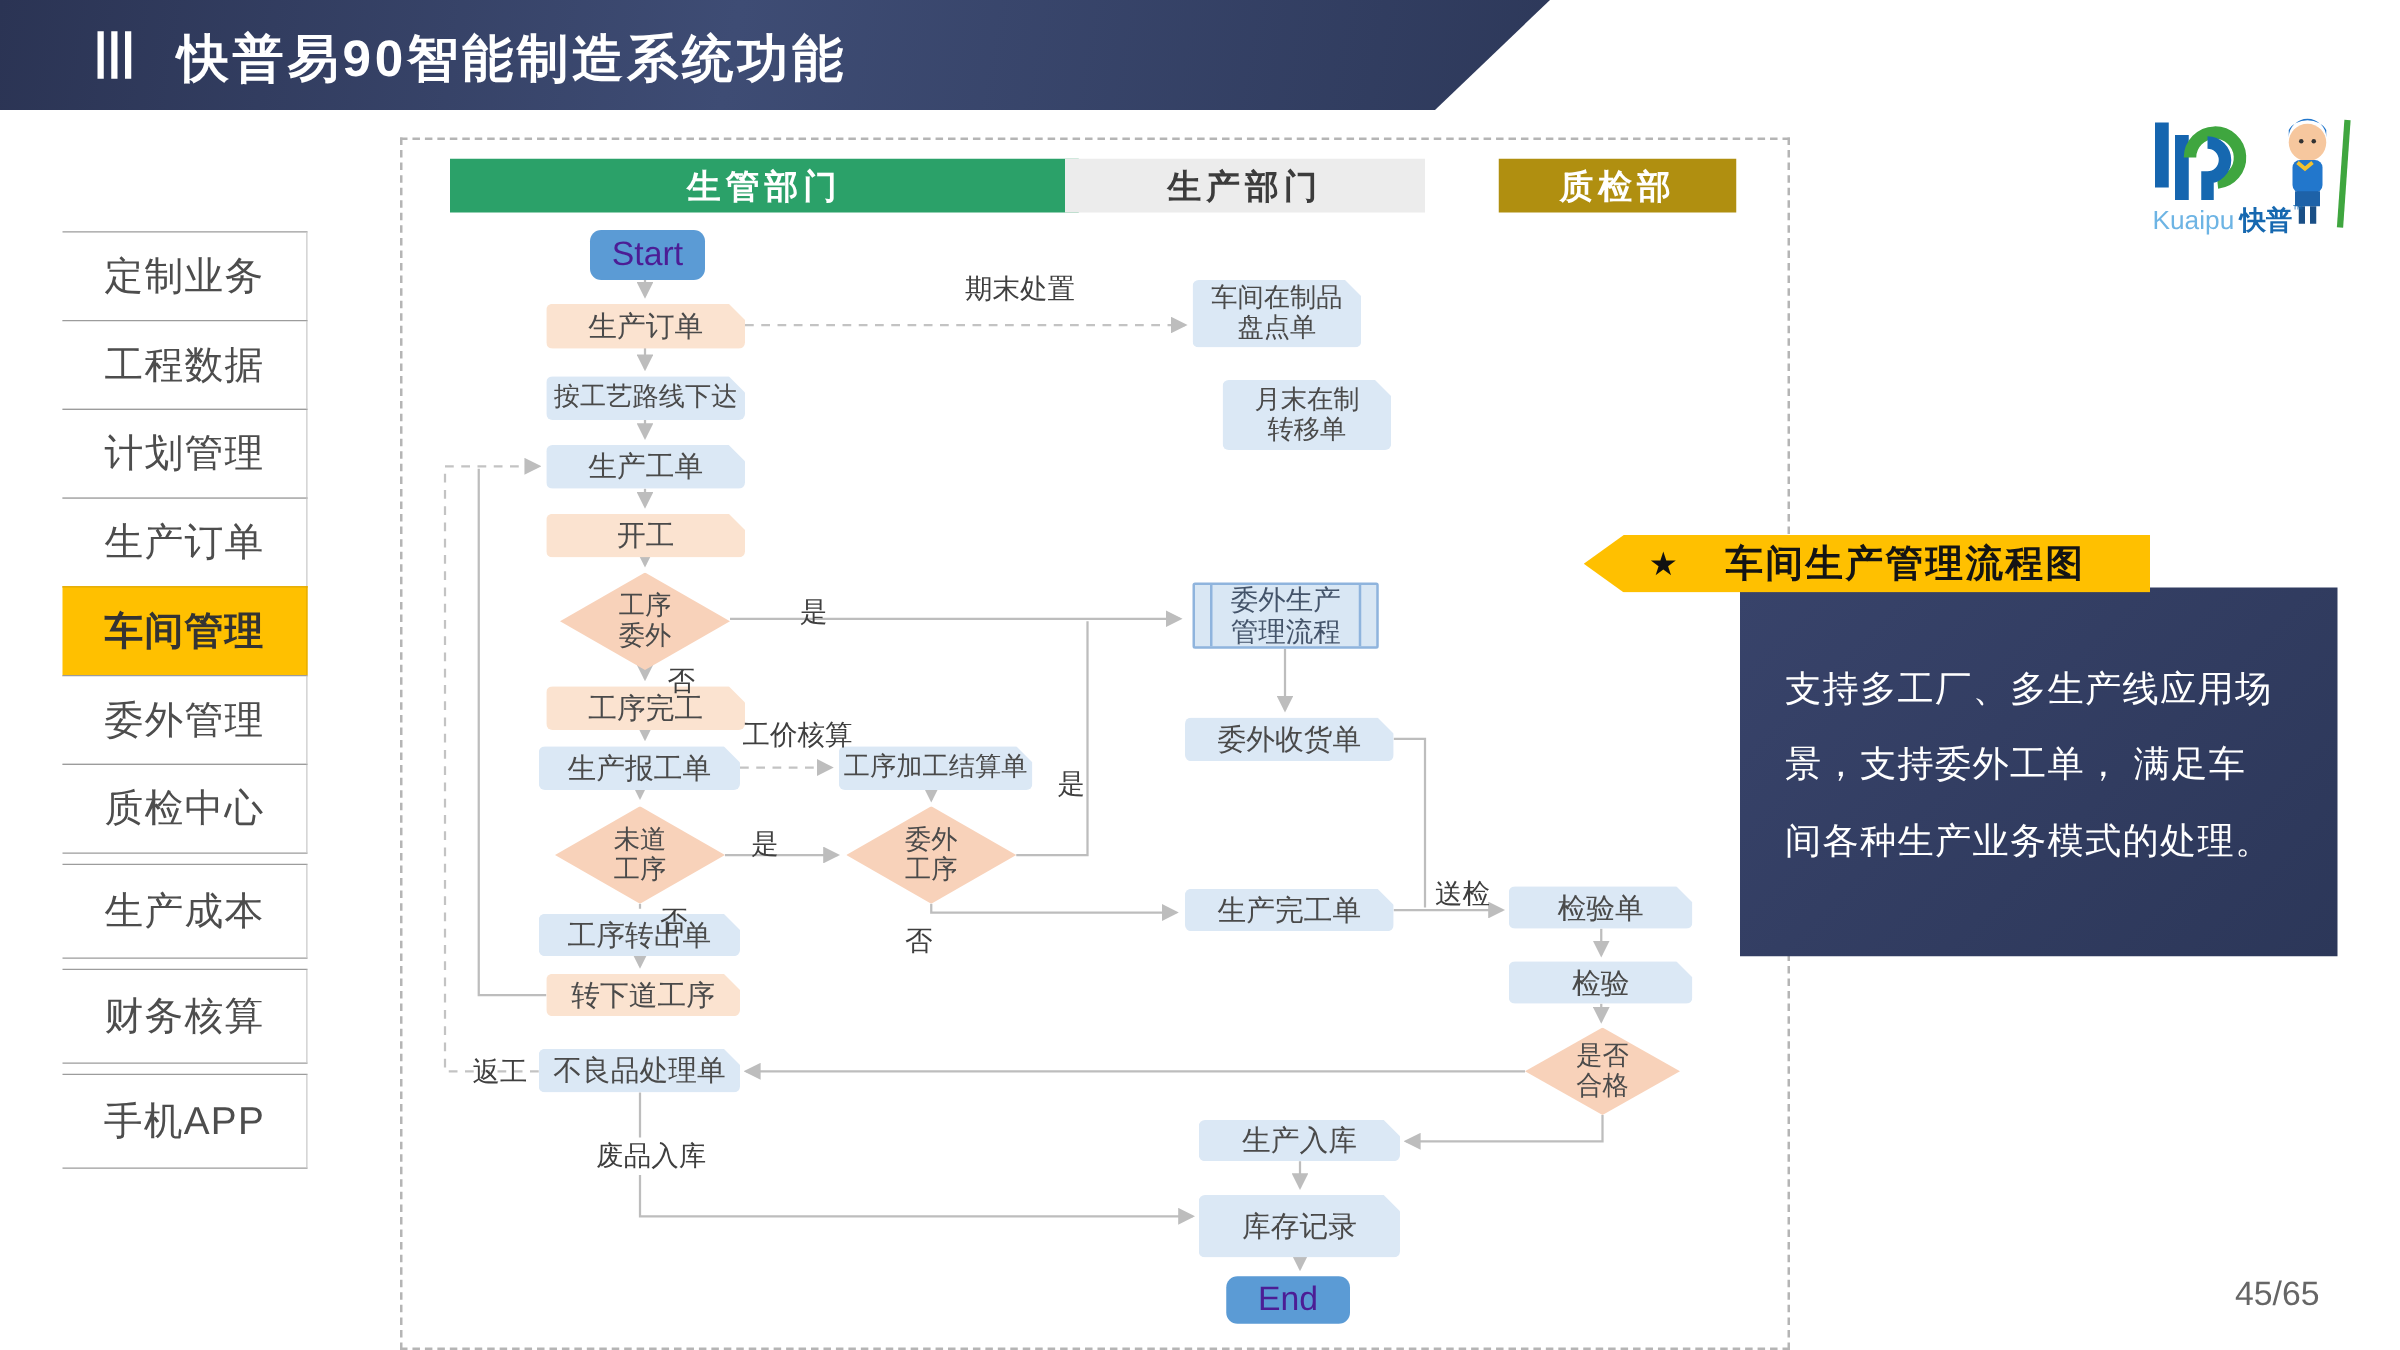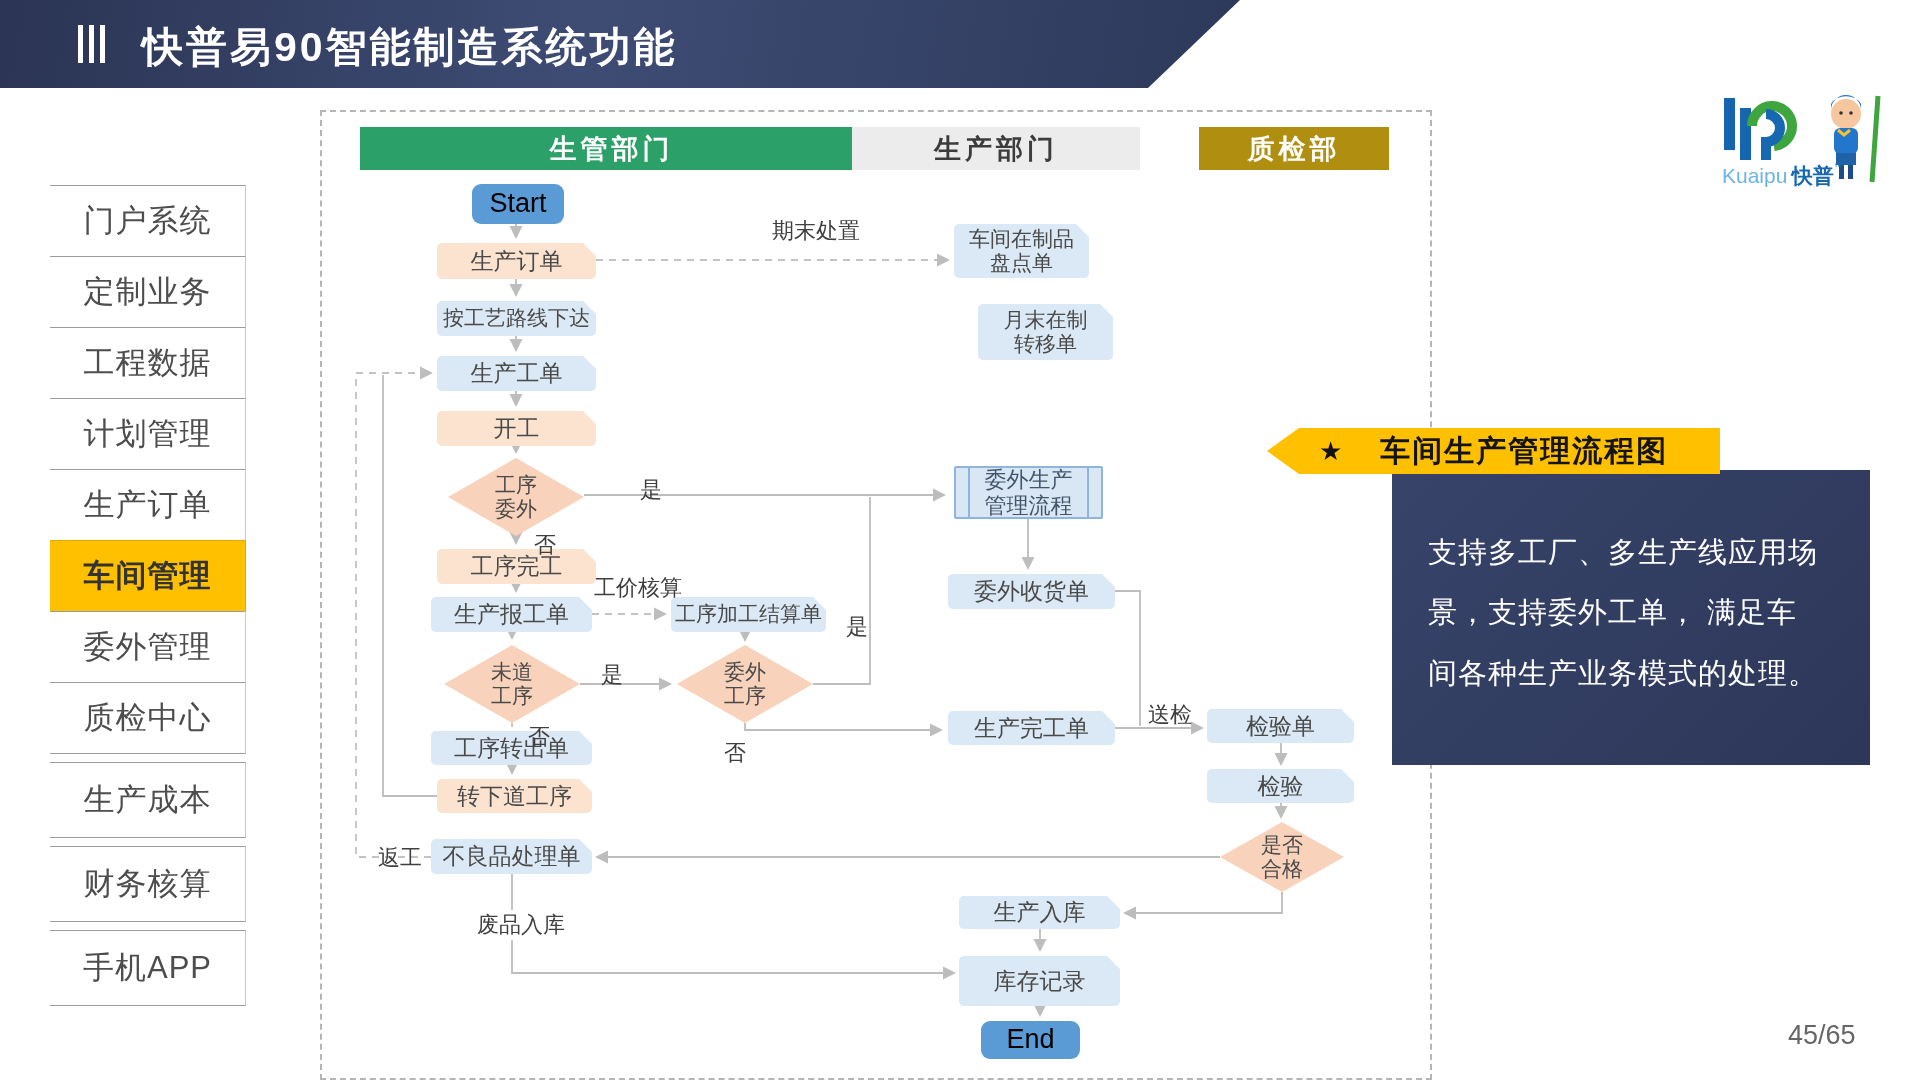--- a/index.html
+++ b/index.html
@@ -49,21 +49,21 @@
   .lane.gold{left:1199px;top:127px;width:190px;background:#b08f10;color:#ffffff;}
   
   .node{
     position:absolute;box-sizing:border-box;display:flex;align-items:center;justify-content:center;
     text-align:center;font-size:23px;color:#4a4a4a;white-space:pre-line;line-height:1.15;
     border-radius:5px;
   }
   .node.cut{clip-path:polygon(0 0,calc(100% - 13px) 0,100% 13px,100% 100%,0 100%);}
   .blue{background:#dbe8f5;}
   .peach{background:#fbe3d0;}
-  .terminal{background:#5b9bd5;color:#000000;font-size:27px;border-radius:9px;}
+  .terminal{background:#5b9bd5;color:#4c1d95;font-size:27px;border-radius:9px;}
   .diamond{background:#f8d2ba;clip-path:polygon(50% 0,100% 50%,50% 100%,0 50%);font-size:21px;border-radius:0;}
   .predef{background:#d9e7f4;border:2px solid #8fb4dd;border-radius:2px;font-size:22px;color:#44546a;}
   .predef i{position:absolute;top:0;bottom:0;width:2px;background:#8fb4dd;}
   .predef i.l{left:12px;} .predef i.r{right:12px;}
   .small{font-size:21px;}
   
   .elabel{position:absolute;font-size:22px;color:#3f3f3f;white-space:nowrap;}
   
   .ribbon{
     position:absolute;left:1267px;top:428px;width:453px;height:46px;background:#FFC000;
@@ -115,21 +115,20 @@
       <path d="M116 40 l6 5 6 -5" fill="none" stroke="#f2c230" stroke-width="3"></path>
     </g>
   </svg>
   <div class="logo-caption">
     <span class="en">Kuaipu</span>
     <span class="cn">快普</span><span class="tm">™</span>
   </div>
 </div>
 
 <div class="sidebar" id="sidebar">
-    <div class="side-item">门户系统</div>
     <div class="side-item">定制业务</div>
     <div class="side-item">工程数据</div>
     <div class="side-item">计划管理</div>
     <div class="side-item">生产订单</div>
     <div class="side-item active">车间管理</div>
     <div class="side-item">委外管理</div>
     <div class="side-item">质检中心</div>
     <div class="side-item gap">生产成本</div>
     <div class="side-item gap">财务核算</div>
     <div class="side-item gap">手机APP</div>

